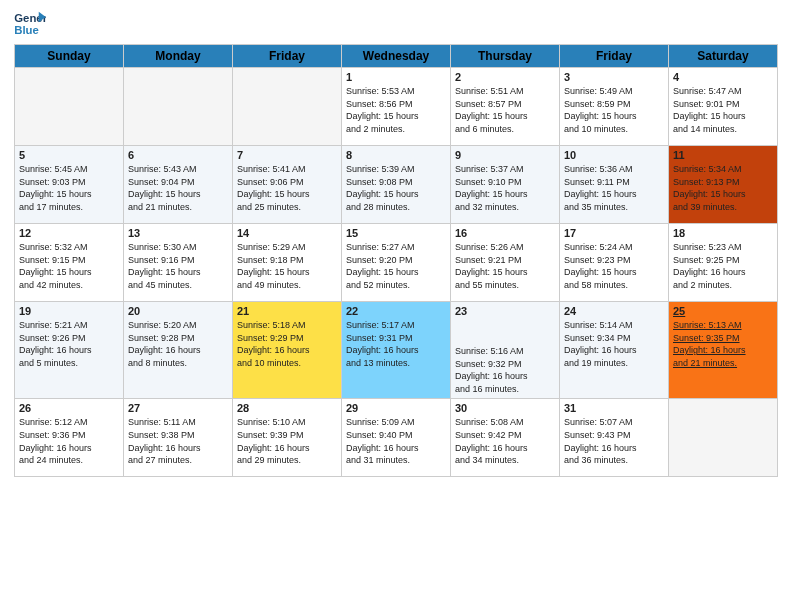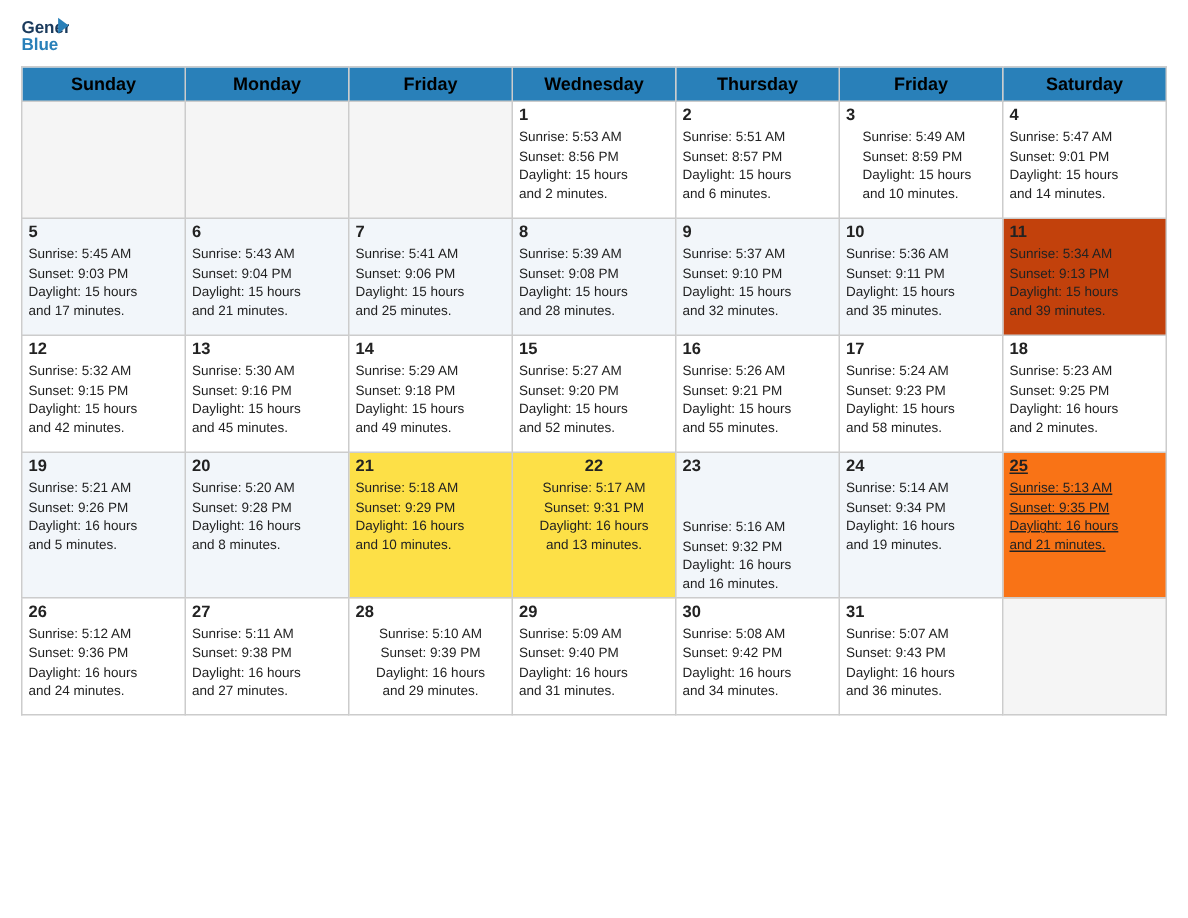--- a/index.html
+++ b/index.html
@@ -129,21 +129,21 @@
           </td>
           <td>
             <span class="day-num">2</span>
             <div class="day-info" style="white-space: pre-line;">Sunrise: 5:51 AM
 Sunset: 8:57 PM
 Daylight: 15 hours
 and 6 minutes.</div>
           </td>
           <td>
             <span class="day-num">3</span>
-            <div class="day-info" style="white-space: pre-line; margin-left: 11px;">Sunrise: 5:49 AM
+            <div class="day-info" style="white-space: pre-line;">Sunrise: 5:49 AM
 Sunset: 8:59 PM
 Daylight: 15 hours
 and 10 minutes.</div>
           </td>
           <td>
             <span class="day-num">4</span>
             <div class="day-info" style="white-space: pre-line;">Sunrise: 5:47 AM
 Sunset: 9:01 PM
 Daylight: 15 hours
 and 14 minutes.</div>
@@ -266,21 +266,21 @@
 Daylight: 16 hours
 and 8 minutes.</div>
           </td>
           <td style="background: #fde047;">
             <span class="day-num">21</span>
             <div class="day-info" style="white-space: pre-line;">Sunrise: 5:18 AM
 Sunset: 9:29 PM
 Daylight: 16 hours
 and 10 minutes.</div>
           </td>
-          <td style="background: #fde047; text-align: center;">
+          <td style="background: #7dd3fc;">
             <span class="day-num">22</span>
             <div class="day-info" style="white-space: pre-line;">Sunrise: 5:17 AM
 Sunset: 9:31 PM
 Daylight: 16 hours
 and 13 minutes.</div>
           </td>
           <td style="background: rgb(242, 246, 250);">
             <span class="day-num">23</span>
             <div class="day-info" style="white-space: pre-line; margin-top: 28px;">Sunrise: 5:16 AM
 Sunset: 9:32 PM
@@ -312,21 +312,21 @@
           </td>
           <td>
             <span class="day-num">27</span>
             <div class="day-info" style="white-space: pre-line;">Sunrise: 5:11 AM
 Sunset: 9:38 PM
 Daylight: 16 hours
 and 27 minutes.</div>
           </td>
           <td>
             <span class="day-num">28</span>
-            <div class="day-info" style="white-space: pre-line; text-align: center;">Sunrise: 5:10 AM
+            <div class="day-info" style="white-space: pre-line;">Sunrise: 5:10 AM
 Sunset: 9:39 PM
 Daylight: 16 hours
 and 29 minutes.</div>
           </td>
           <td>
             <span class="day-num">29</span>
             <div class="day-info" style="white-space: pre-line;">Sunrise: 5:09 AM
 Sunset: 9:40 PM
 Daylight: 16 hours
 and 31 minutes.</div>

